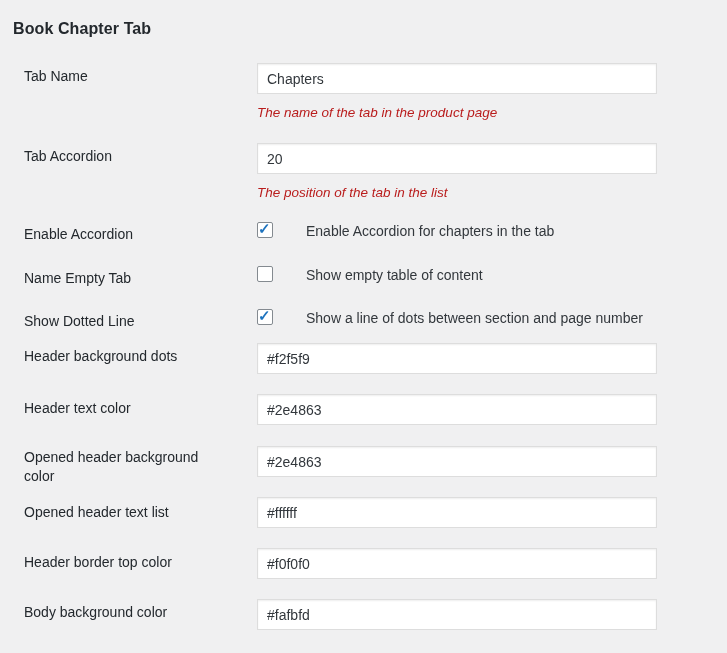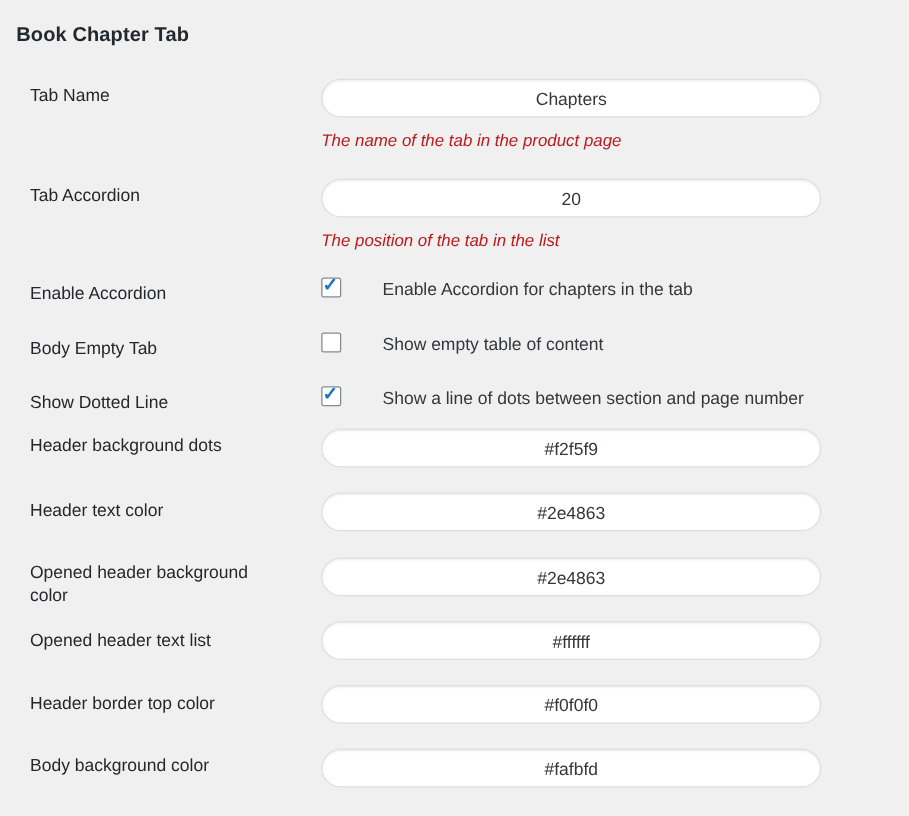--- a/index.html
+++ b/index.html
@@ -1,15 +1,15 @@
 <!DOCTYPE html>
 <html><head>
 <meta charset="utf-8">
 <style>
-  * { margin: 0; padding: 0; box-sizing: border-box; border-radius: 25px; }
+  * { margin: 0; padding: 0; box-sizing: border-box; }
   html, body {
     width: 727px; height: 653px;
     background: #f0f0f1;
     font-family: "Liberation Sans", sans-serif;
     overflow: hidden;
   }
   .page { position: relative; width: 727px; height: 653px; }
 
   .page-title {
     position: absolute; left: 13px; top: 20px;
@@ -25,21 +25,21 @@
     line-height: 19px;
   }
 
   .text-input {
     position: absolute; left: 257px; top: 0;
     width: 400px; height: 31px;
     border: 1px solid #ddd; background: #fff;
     box-shadow: inset 0 1px 2px rgba(0,0,0,0.07);
     font-family: "Liberation Sans", sans-serif;
     font-size: 14px; color: #32373c;
-    padding: 0 9px; outline: none; text-align: center;
+    padding: 0 9px; outline: none;
   }
 
   .description {
     position: absolute; left: 257px; top: 42px;
     font-size: 13.5px; font-style: italic; color: #b91c1c;
   }
 
   .checkbox {
     position: absolute; left: 257px; top: 0;
     width: 16px; height: 16px;
@@ -82,21 +82,21 @@
 
   <div class="row" style="top:222px">
     <div class="field-label" style="top:3px">Enable Accordion</div>
     <div class="checkbox checked">
       <span class="check-glyph">✓</span>
     </div>
     <label class="checkbox-text">Enable Accordion for chapters in the tab</label>
   </div>
 
   <div class="row" style="top:266px">
-    <div class="field-label" style="top:3px">Body Empty Tab</div>
+    <div class="field-label" style="top:3px">Name Empty Tab</div>
     <div class="checkbox">
       
     </div>
     <label class="checkbox-text">Show empty table of content</label>
   </div>
 
   <div class="row" style="top:309px">
     <div class="field-label" style="top:3px">Show Dotted Line</div>
     <div class="checkbox checked">
       <span class="check-glyph">✓</span>

